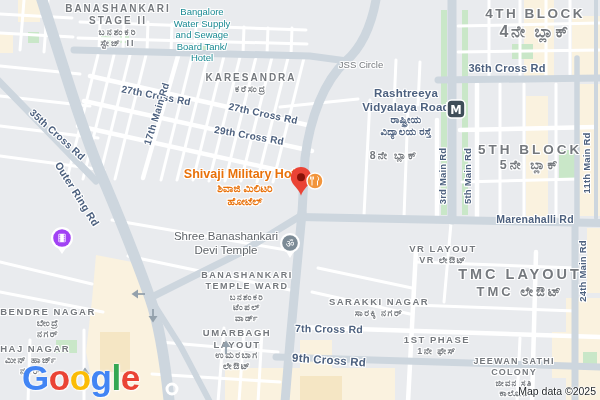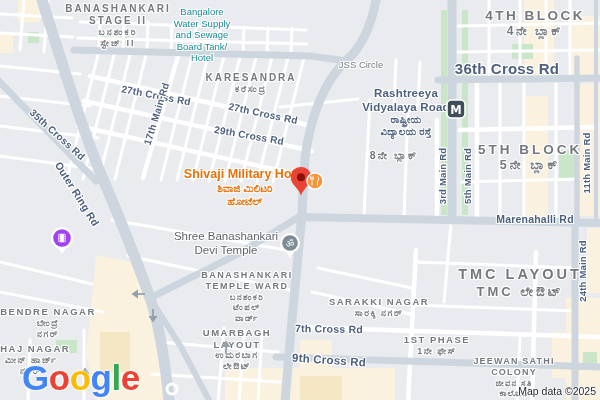--- a/index.html
+++ b/index.html
@@ -178,24 +178,24 @@
       </div>
       <div class="map-label district" style="left: 251px; top: 84px; transform: translate(-50%, -50%) rotate(0deg); letter-spacing: 2px;">
         <div style="font-size: 10px;">KARESANDRA</div>
         <div style="font-size: 9px;">ಕರೆಸಂದ್ರ</div>
       </div>
       <div class="map-label minor" style="left: 361px; top: 65px; transform: translate(-50%, -50%) rotate(0deg);">
         <div style="font-size: 9.5px;">JSS Circle</div>
       </div>
       <div class="map-label district" style="left: 535px; top: 24px; transform: translate(-50%, -50%) rotate(0deg); letter-spacing: 2.5px;">
         <div style="font-size: 13.5px;">4TH BLOCK</div>
-        <div style="font-size: 12px;">4ನೇ ಬ್ಲಾಕ್</div>
+        <div style="font-size: 16px;">4ನೇ ಬ್ಲಾಕ್</div>
       </div>
       <div class="map-label road" style="left: 507px; top: 69px; transform: translate(-50%, -50%) rotate(0deg);">
-        <div style="font-size: 15px; text-align: right;">36th Cross Rd</div>
+        <div style="font-size: 11px; text-align: right;">36th Cross Rd</div>
       </div>
       <div class="map-label road" style="left: 406px; top: 112px; transform: translate(-50%, -50%) rotate(0deg);">
         <div style="font-size: 11.5px;">Rashtreeya</div>
         <div style="font-size: 11.5px;">Vidyalaya Road</div>
         <div style="font-size: 10px;">ರಾಷ್ಟ್ರೀಯ</div>
         <div style="font-size: 10px;">ವಿದ್ಯಾಲಯ ರಸ್ತೆ</div>
       </div>
       <div class="map-label district" style="left: 530px; top: 158px; transform: translate(-50%, -50%) rotate(0deg); letter-spacing: 3px;">
         <div style="font-size: 13.5px;">5TH BLOCK</div>
         <div style="font-size: 12.5px;">5ನೇ ಬ್ಲಾಕ್</div>
@@ -234,20 +234,24 @@
       </div>
       <div class="map-label road" style="left: 587px; top: 163px; transform: translate(-50%, -50%) rotate(-90deg);">
         <div style="font-size: 9.5px;">11th Main Rd</div>
       </div>
       <div class="map-label road" style="left: 527px; top: 219px; transform: translate(-50%, -50%) rotate(0deg); padding-left: 16px;">
         <div style="font-size: 10.5px;">Marenahalli Rd</div>
       </div>
       <div class="map-label poi-gray" style="left: 226px; top: 243px; transform: translate(-50%, -50%) rotate(0deg);">
         <div style="font-size: 11.5px;">Shree Banashankari</div>
         <div style="font-size: 11.5px;">Devi Temple</div>
+      </div>
+      <div class="map-label district" style="left: 443px; top: 254px; transform: translate(-50%, -50%) rotate(0deg); letter-spacing: 1.5px;">
+        <div style="font-size: 9.5px;">VR LAYOUT</div>
+        <div style="font-size: 9px;">VR ಲೇಔಟ್</div>
       </div>
       <div class="map-label district" style="left: 520px; top: 283px; transform: translate(-50%, -50%) rotate(0deg); letter-spacing: 3px;">
         <div style="font-size: 14.5px;">TMC LAYOUT</div>
         <div style="font-size: 13px;">TMC ಲೇಔಟ್</div>
       </div>
       <div class="map-label district" style="left: 247px; top: 297px; transform: translate(-50%, -50%) rotate(0deg); letter-spacing: 1.5px;">
         <div style="font-size: 9px;">BANASHANKARI</div>
         <div style="font-size: 9px;">TEMPLE WARD</div>
         <div style="font-size: 8.5px;">ಬನಶಂಕರಿ</div>
         <div style="font-size: 8.5px;">ಟೆಂಪಲ್</div>

